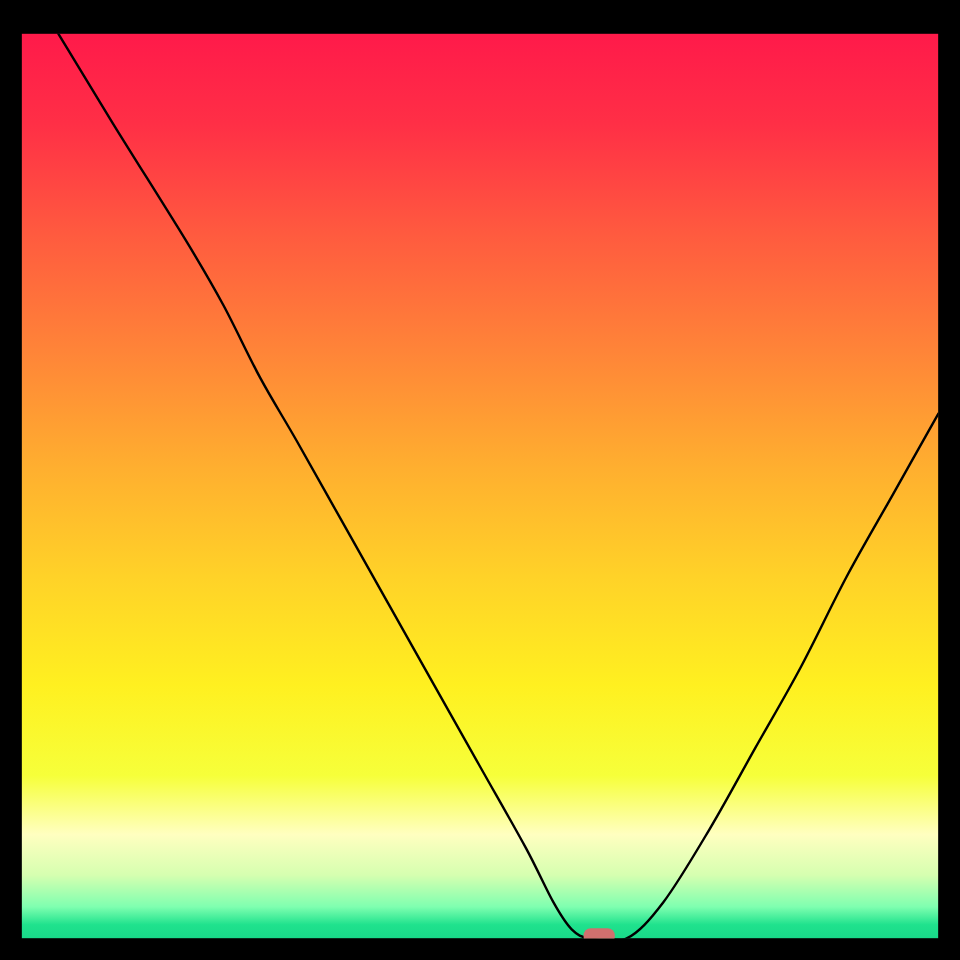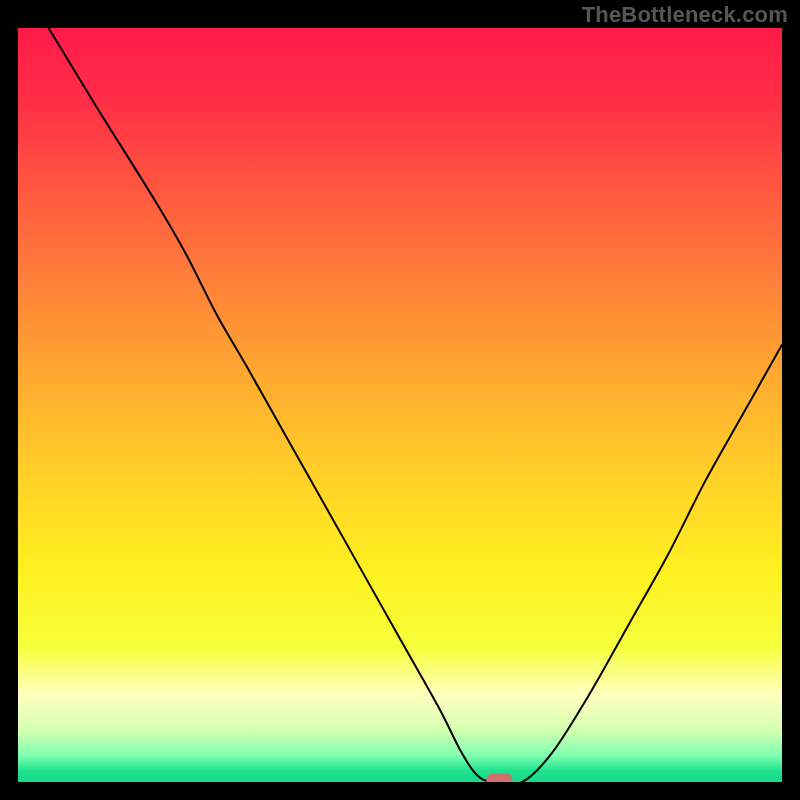--- a/index.html
+++ b/index.html
@@ -48,21 +48,20 @@
     stroke-linejoin: round;
   }
   .marker {
     stroke: none;
   }
 </style>
 </head>
 <body>
 
 <div class="frame">
-  <div class="watermark">TheBottleneck.com</div>
 
   <div class="plot-outer">
     <svg class="plot" viewBox="0 0 764 754" preserveAspectRatio="none">
       <defs>
         <linearGradient id="bg-grad" x1="0" y1="0" x2="0" y2="1">
             <stop offset="0%" stop-color="#ff1a4a"></stop>
             <stop offset="10%" stop-color="#ff2f46"></stop>
             <stop offset="22%" stop-color="#ff5a3f"></stop>
             <stop offset="35%" stop-color="#ff8438"></stop>
             <stop offset="48%" stop-color="#ffaf2f"></stop>

